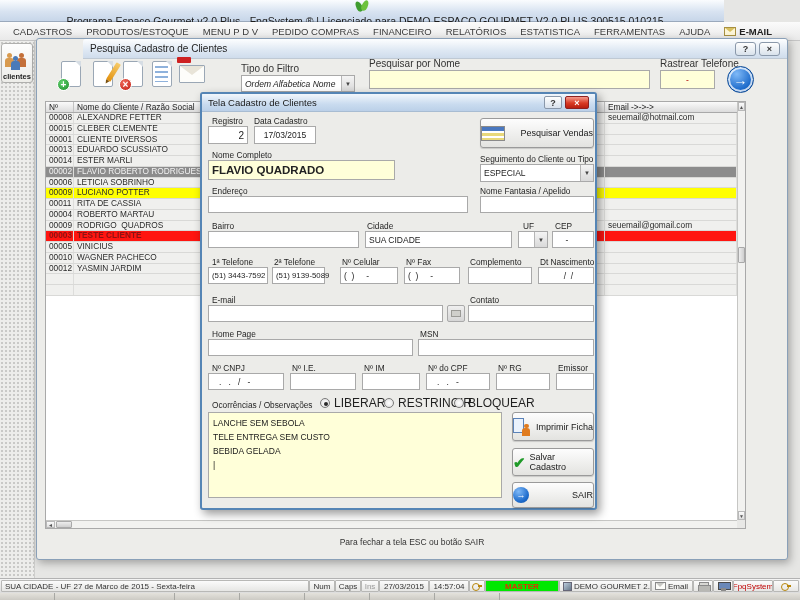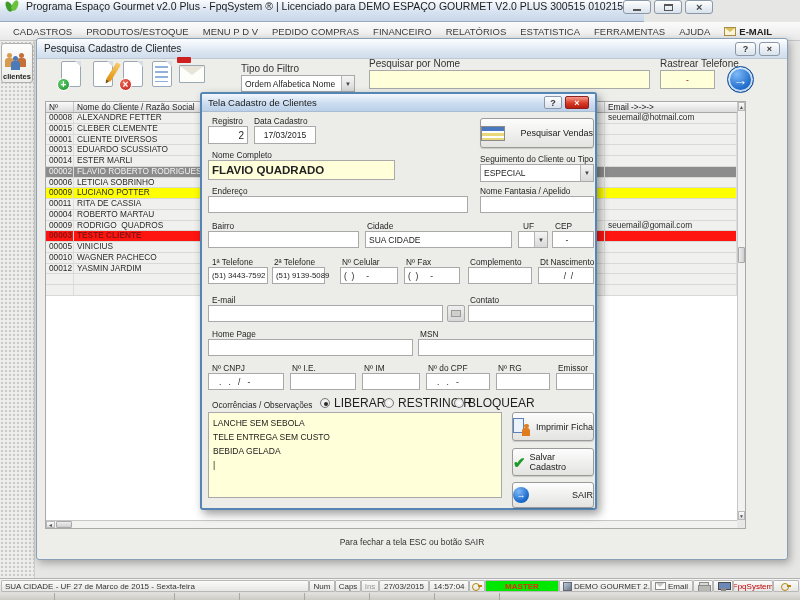--- a/index.html
+++ b/index.html
@@ -1,23 +1,23 @@
 <!DOCTYPE html>
 <html><head>
 <meta charset="utf-8">
 <style>
   *{margin:0;padding:0;box-sizing:border-box;}
   html,body{width:800px;height:600px;overflow:hidden;}
   body{font-family:"Liberation Sans",sans-serif;background:#E4E4E4;position:relative;}
   .screen{position:absolute;left:0;top:0;width:800px;height:600px;background:#E6E6E4;}
 
   
-  .titlebar{position:absolute;left:0;top:0;width:644px;height:22px;
+  .titlebar{position:absolute;left:0;top:0;width:724px;height:22px;
     background:linear-gradient(#FAFCFE,#D8E3F1 55%,#C7D6E9);border-bottom:1px solid #9AA9BC;
-    display:flex;padding:0 5px;}
+    display:flex;align-items:center;padding:0 5px;flex-direction:column;}
   .app-icon{width:15px;height:14px;position:relative;flex:0 0 15px;}
   .app-icon i{position:absolute;width:6px;height:11px;border-radius:50% 50% 50% 50%/60% 60% 40% 40%;}
   .app-icon i:nth-child(1){left:1px;top:1px;background:#3E9C2E;transform:rotate(-28deg);}
   .app-icon i:nth-child(2){left:7px;top:0;background:#6CC23C;transform:rotate(25deg);}
   .title-text{font-size:10.5px;color:#1C1C1C;margin-left:6px;white-space:nowrap;}
   .win-btns{margin-left:auto;display:flex;gap:3px;}
   .win-btn{width:28px;height:14px;border:1px solid #8A98AA;border-radius:3px;
     background:linear-gradient(#FEFEFE,#D9E2EC);display:flex;align-items:center;justify-content:center;
     font-size:9px;color:#444;line-height:1;}
   .glyph-min{width:8px;height:2px;background:#555;margin-top:6px;}
@@ -44,21 +44,21 @@
   .person::before{content:"";position:absolute;left:2px;top:-5px;width:5px;height:5px;border-radius:50%;background:inherit;}
   .p1{left:1px;top:10px;background:#D89A4E;}
   .p2{left:13px;top:10px;background:#C4703A;}
   .p3{left:7px;top:13px;background:#4A7AB8;}
   .clientes-label{font-size:7.5px;font-weight:bold;color:#222;}
 
   
   .swin{position:absolute;left:36px;top:38px;width:752px;height:522px;background:#EDEDEA;
     border:1px solid #8AA0B8;border-radius:3px;box-shadow:2px 3px 8px rgba(0,0,0,.3);z-index:1;}
   .swin-tb{height:20px;background:linear-gradient(#FDFEFF,#DEE8F3 60%,#CFDCEC);border-bottom:1px solid #BFC9D4;
-    border-radius:3px 3px 0 0;display:flex;align-items:center;padding:0 7px;}
+    border-radius:3px 3px 0 0;display:flex;align-items:center;padding:0 7px;margin-left:46px;}
   .swin-title{font-size:10px;color:#222;}
   .swin-btns{margin-left:auto;display:flex;gap:3px;}
   .sm-btn{width:21px;height:14px;border:1px solid #8A98AA;border-radius:3px;
     background:linear-gradient(#FEFEFE,#D9E2EC);font-size:9px;color:#333;display:flex;align-items:center;justify-content:center;font-weight:bold;}
 
   
   .tb-icon{position:absolute;top:22px;width:26px;height:32px;}
   .doc{position:absolute;left:2px;top:0;width:20px;height:26px;background:#FFFFFF;border:1px solid #9AA7B5;border-radius:2px;}
   .doc::after{content:"";position:absolute;right:-1px;top:-1px;border-left:6px solid transparent;border-top:6px solid #D6DDE4;}
   .badge{position:absolute;width:13px;height:13px;border-radius:50%;color:#fff;font-size:10px;font-weight:bold;
@@ -248,21 +248,21 @@
     <div class="tb-icon" style="left:113px;">
       <div class="doc"></div>
       <div class="doc-lines"></div>
     </div>
     <div class="tb-icon" style="left:142px;width:30px;">
       <div class="envelope"></div>
       <div class="env-tag"></div>
     </div>
 
     <div class="tb-label" style="left:204px;top:24px;">Tipo do Filtro</div>
-    <div class="dd" style="left:204px;top:36px;width:114px;height:17px;">
+    <div class="dd" style="left:204px;top:36px;width:114px;height:17px;font-style:italic;">
       <span class="dd-text">Ordem Alfabetica Nome</span>
       <span class="dd-btn">▼</span>
     </div>
 
     <div class="tb-label" style="left:332px;top:19px;">Pesquisar por Nome</div>
     <div class="inp inp-yellow" style="left:332px;top:31px;width:281px;height:19px;"></div>
 
     <div class="tb-label" style="left:623px;top:19px;">Rastrear Telefone</div>
     <div class="inp inp-yellow" style="left:623px;top:31px;width:55px;height:19px;justify-content:center;color:#B00000;">-</div>
 

